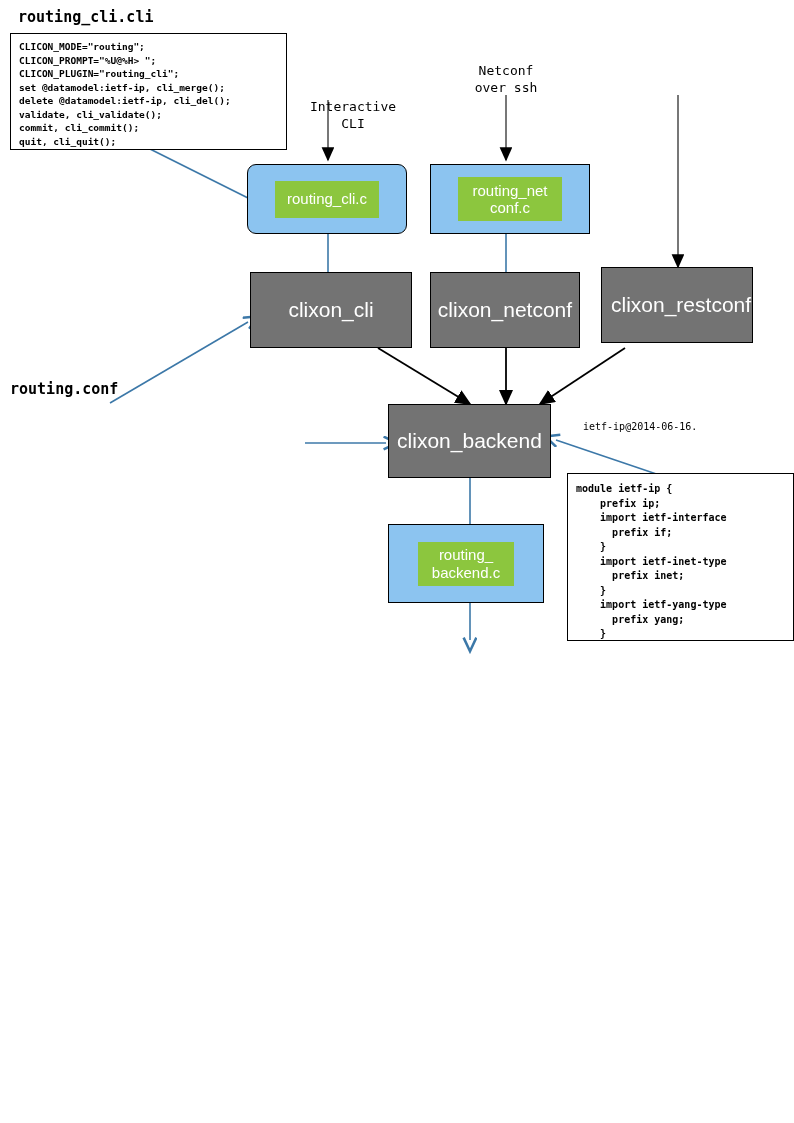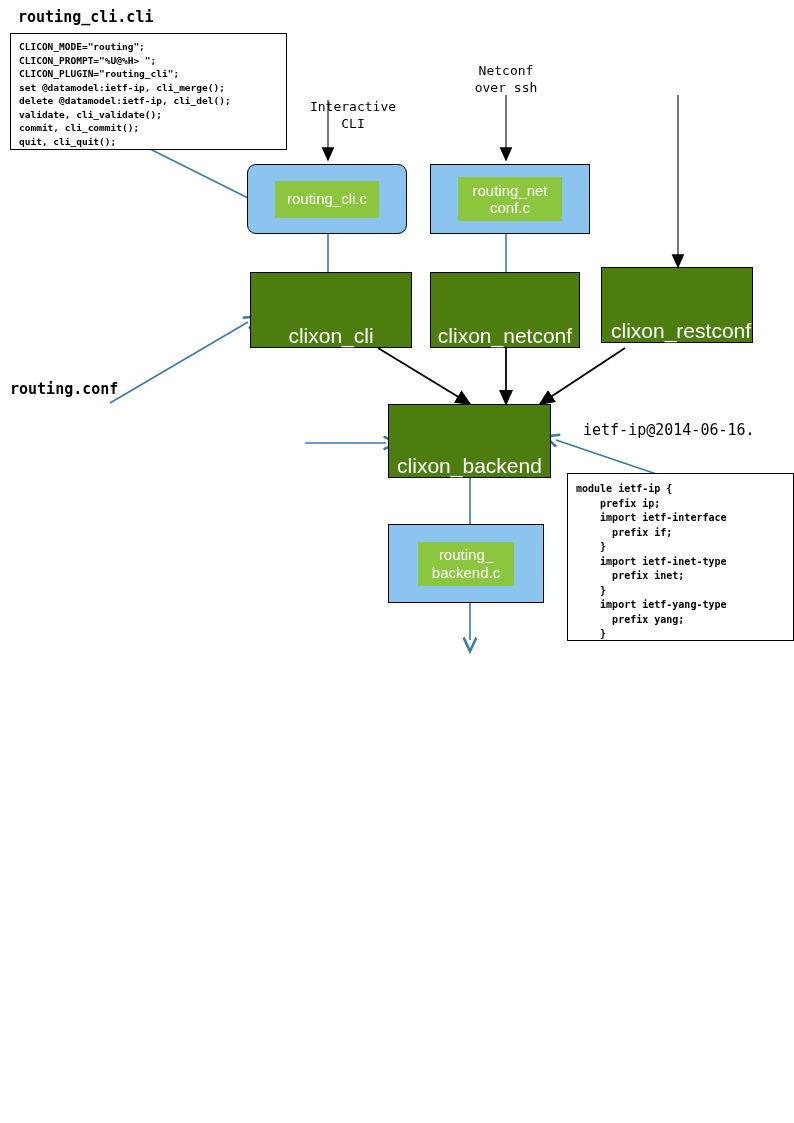--- a/index.html
+++ b/index.html
@@ -62,24 +62,24 @@
   .label-plain {
     font-family: "DejaVu Sans Mono", "Liberation Mono", monospace;
     font-size: 13px;
     color: #000000;
     text-align: center;
     white-space: pre;
     line-height: 17px;
   }
   
   .box-blue {
-    background: #4d7c0f;
+    background: #737373;
     border: 1.5px solid #000000;
     display: flex;
-    align-items: flex-end;
+    align-items: center;
     justify-content: center;
   }
   .box-blue .boxlabel {
     color: #ffffff;
     font-size: 21px;
     font-family: "Liberation Sans", sans-serif;
     white-space: nowrap;
     line-height: 1.1;
   }
   .box-lightblue {
@@ -101,21 +101,21 @@
     font-size: 15px;
     font-family: "Liberation Sans", sans-serif;
     line-height: 1.15;
   }
   .box-green.large .boxlabel {
     font-size: 21px;
     line-height: 1.2;
   }
   .ietf-label {
     font-family: "DejaVu Sans Mono", "Liberation Mono", monospace;
-    font-size: 15px;
+    font-size: 10px;
     color: #000000;
     white-space: pre;
   }
 </style>
 </head>
 <body>
 
 <div id="canvas">
 
   <svg class="arrow-layer" viewBox="0 0 794 1123" xmlns="http://www.w3.org/2000/svg">

